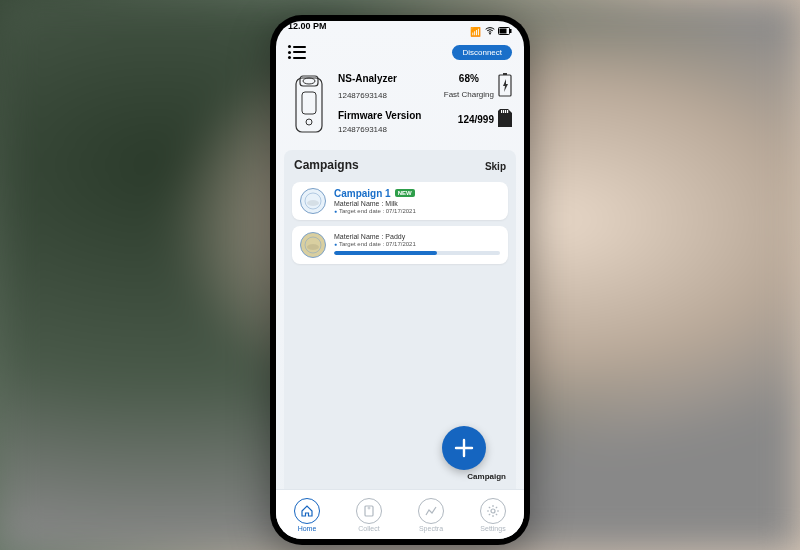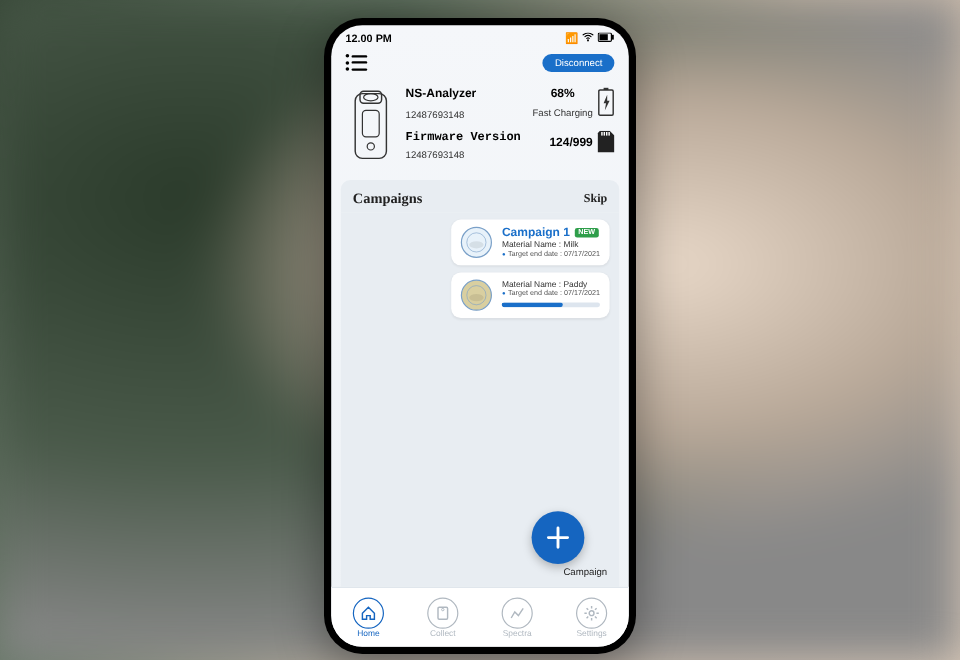--- a/index.html
+++ b/index.html
@@ -40,21 +40,20 @@
     background: linear-gradient(180deg, #f5f7fa 0%, #eef2f6 100%);
     border-radius: 26px;
     overflow: hidden;
     display: flex;
     flex-direction: column;
   }
   .statusbar {
     height: 22px;
     display: flex;
     justify-content: space-between;
-    align-items: center;
     padding: 0 12px;
     font-size: 9px;
     font-weight: 600;
     color: #000;
   }
   .statusbar .icons { display: flex; gap: 3px; align-items: center; }
   .signal-icon, .wifi-icon, .batt-icon { font-size: 9px; }
   .topbar {
     display: flex;
     justify-content: space-between;
@@ -99,47 +98,45 @@
     grid-template-rows: auto auto auto auto;
     column-gap: 4px;
     align-items: center;
     font-size: 9px;
   }
   .dev-name { font-weight: 700; font-size: 10px; grid-column: 1; }
   .dev-serial { font-size: 8px; color: #333; grid-column: 1; margin-top: 1px; }
   .batt-pct { font-weight: 700; font-size: 10px; grid-column: 2; text-align: center; }
   .batt-status { font-size: 8px; color: #333; grid-column: 2; text-align: center; }
   .batt-big { grid-column: 3; grid-row: 1 / 3; }
-  .fw-label { font-weight: 700; font-size: 10px; grid-column: 1; margin-top: 6px; font-family: Liberation Mono, monospace; }
+  .fw-label { font-weight: 700; font-size: 10px; grid-column: 1; margin-top: 6px; }
   .fw-val { font-size: 8px; color: #333; grid-column: 1; }
   .storage { font-weight: 700; font-size: 10px; grid-column: 2; grid-row: 3 / 5; text-align: right; align-self: center; }
   .sd-icon { grid-column: 3; grid-row: 3 / 5; align-self: center; }
   .section-head {
     background: #e8edf2;
     margin: 4px 8px 0;
     border-radius: 8px 8px 0 0;
     padding: 8px 10px 4px;
     display: flex;
     justify-content: space-between;
-    align-items: center;
-    font-family: Liberation Serif, serif;
+    align-items: flex-end;
   }
   .section-title { font-size: 12px; font-weight: 600; color: #222; }
   .skip-link { font-size: 10px; font-weight: 600; color: #222; }
   .campaign-list {
     background: #e8edf2;
     margin: 0 8px;
     padding: 6px 8px 0;
     flex: 1;
     overflow: hidden;
     display: flex;
     flex-direction: column;
     gap: 6px;
     position: relative;
-    align-items: flex-end;
   }
   .campaign-card {
     background: #fff;
     border-radius: 8px;
     padding: 6px 8px;
     display: flex;
     gap: 8px;
     align-items: flex-start;
     box-shadow: 0 1px 2px rgba(0,0,0,0.06);
   }
@@ -180,21 +177,21 @@
     width: 44px; height: 44px;
     border-radius: 50%;
     background: #1565c0;
     border: none;
     color: #fff;
     font-size: 28px;
     line-height: 1;
     box-shadow: 0 3px 8px rgba(0,0,0,0.25);
     display:flex;align-items:center;justify-content:center;
   }
-  .fab .fab-label { font-size: 8px; color: #222; margin-top: 2px; font-weight: 400; padding-left: 46px; }
+  .fab .fab-label { font-size: 8px; color: #222; margin-top: 2px; font-weight: 700; padding-left: 46px; }
   .bottom-nav {
     height: 50px;
     background: #fff;
     border-top: 1px solid #e0e6ec;
     display: flex;
     justify-content: space-around;
     align-items: center;
     padding: 4px 0 2px;
   }
   .nav-item {

